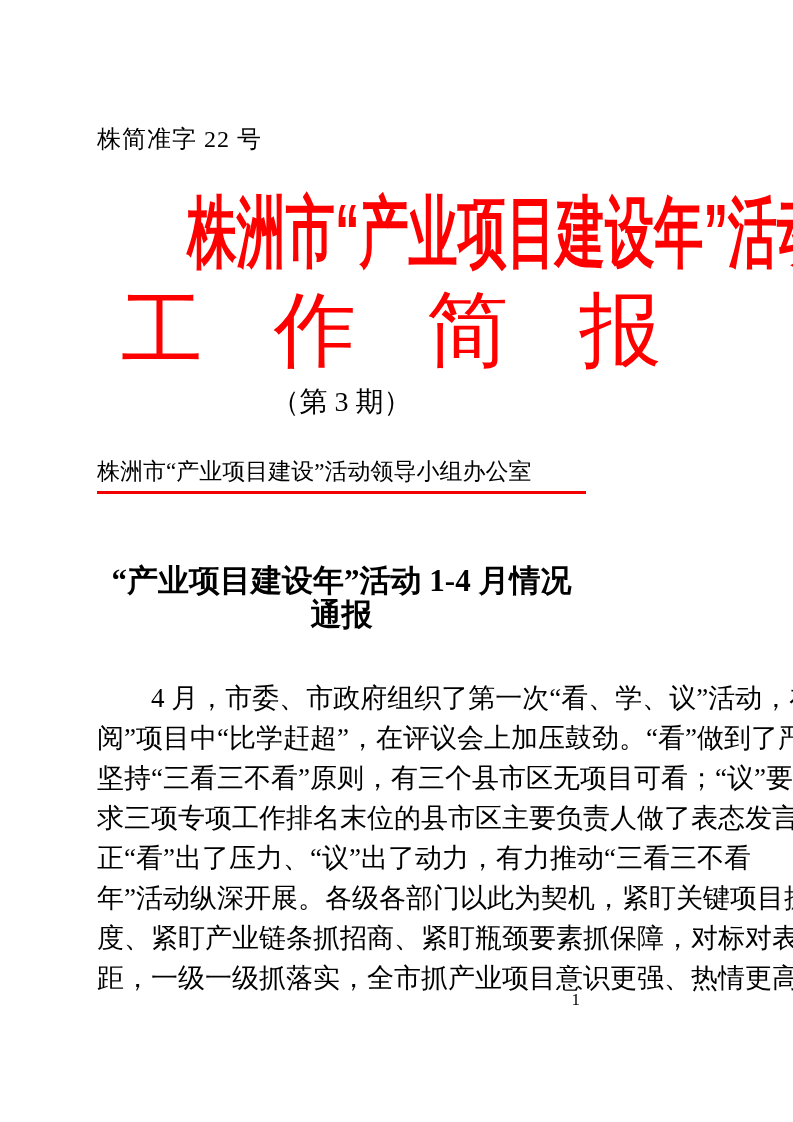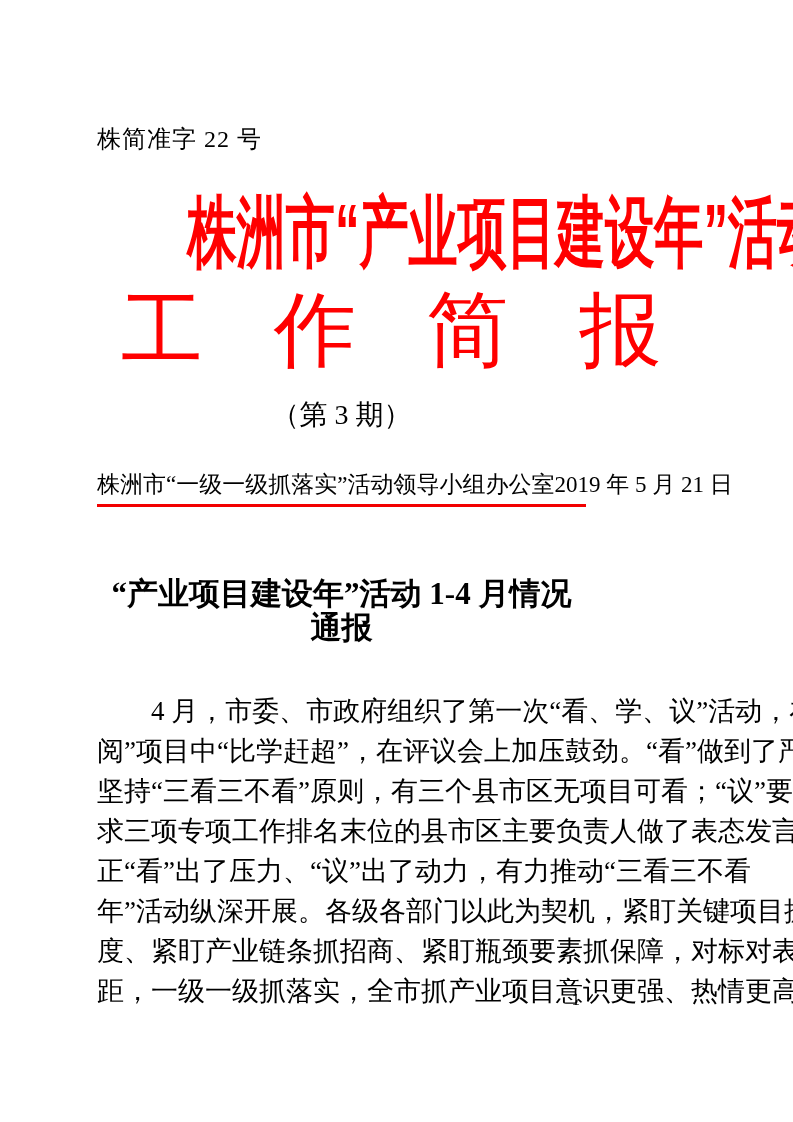--- a/index.html
+++ b/index.html
@@ -45,21 +45,21 @@
     font-family: "Liberation Sans", "DejaVu Sans", sans-serif;
     color: #ff0000;
     font-size: 82px;
     line-height: 88px;
     letter-spacing: 24px;
     padding-left: 24px; 
     white-space: nowrap;
     text-align: right;
   }
   .issue-line {
-    margin-top: 24px;
+    margin-top: 11px;
     font-size: 28px;
     line-height: 34px;
   }
   .masthead-row {
     margin-top: 38px;
     display: flex;
     justify-content: space-between;
     align-items: baseline;
     font-family: "Liberation Serif", "DejaVu Serif", serif;
     font-size: 23px;
@@ -107,22 +107,21 @@
 
     <div class="doc-number">株简准字 22 号</div>
 
     <div class="masthead">
       <div class="masthead-title-l1">株洲市“产业项目建设年”活动</div>
       <div class="masthead-title-l2">工 作 简 报</div>
       <div class="issue-line">（第 3 期）</div>
     </div>
 
     <div class="masthead-row">
-      <span class="office">株洲市“一级一级抓落实”活动领导小组办公室</span>
-      <span class="date">2019 年 5 月 21 日</span>
+      <span class="office">株洲市“产业项目建设”活动领导小组办公室</span>
     </div>
 
     <div class="red-rule"></div>
 
     <h1 class="article-title">“产业项目建设年”活动 1-4 月情况通报</h1>
 
     <div class="article-body">
       <div class="body-line first">4 月，市委、市政府组织了第一次“看、学、议”活动，在“检</div>
       <div class="body-line">阅”项目中“比学赶超”，在评议会上加压鼓劲。“看”做到了严格</div>
       <div class="body-line">坚持“三看三不看”原则，有三个县市区无项目可看；“议”要</div>

